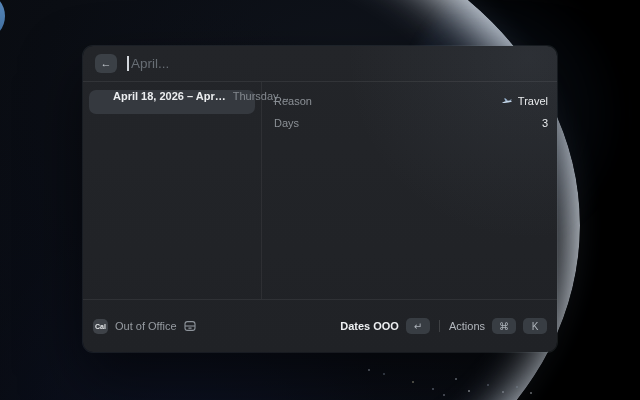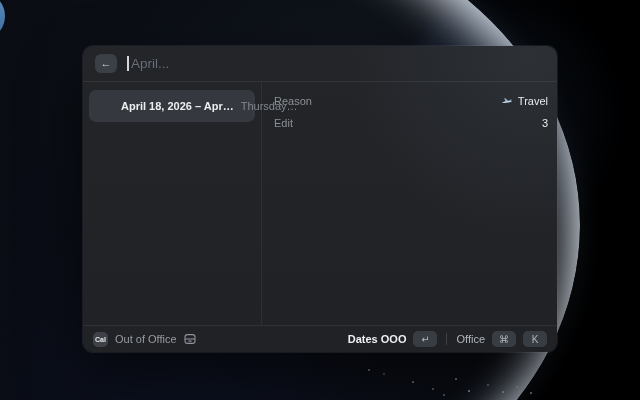--- a/index.html
+++ b/index.html
@@ -34,32 +34,32 @@
     border-bottom:1px solid rgba(255,255,255,.07);}
   .back-btn{width:22px;height:19px;border-radius:6px;background:#3b4046;display:flex;
     align-items:center;justify-content:center;color:#ccd1d7;font-size:11px;line-height:1;
     margin-right:10px;cursor:default;}
   .caret{width:2px;height:15px;background:#d3d7dc;margin-right:2px;}
   .search-ph{color:#676d74;font-size:13.5px;}
 
   .content{flex:1;display:flex;min-height:0;}
   .listpane{width:179px;flex:0 0 179px;border-right:1px solid rgba(255,255,255,.06);
     padding:8px 6px 0 6px;box-sizing:border-box;}
-  .list-item{display:flex;align-items:center;height:32px;border-radius:7px;background:#35393f;
-    padding:0 25px;gap:7px;}
+  .list-item{display:flex;height:24px;border-radius:7px;background:#35393f;
+    padding:0 17px;gap:7px;}
   .li-title{color:#eceef0;font-size:11px;font-weight:600;white-space:nowrap;}
   .li-sub{color:#83888e;font-size:11px;white-space:nowrap;}
 
   .detail{flex:1;padding:8px 9px 0 12px;box-sizing:border-box;}
   .drow{display:flex;align-items:center;justify-content:space-between;height:22px;}
   .dlabel{color:#8b9096;font-size:11px;}
   .dvalue{color:#e9ebed;font-size:11px;font-weight:500;display:flex;gap:5px;}
 
   .footer{height:26px;flex:0 0 26px;border-top:1px solid rgba(255,255,255,.07);
-    display:flex;align-items:center;padding:0 10px;gap:7px;}
+    display:flex;align-items:center;padding:13px 10px;gap:7px;}
   .cal-badge{width:15px;height:15px;border-radius:5px;background:#3e4248;color:#e6e8ea;
     font-size:7px;font-weight:700;display:flex;align-items:center;justify-content:center;}
   .cmd-name{color:#969ba1;font-size:11px;}
   .spacer{flex:1;}
   .primary{color:#edeff1;font-size:11px;font-weight:600;}
   .keycap{min-width:16px;height:16px;padding:0 4px;border-radius:5px;background:#383d43;
     color:#aeb4bb;font-size:10px;display:flex;align-items:center;justify-content:center;}
   .vdiv{width:1px;height:12px;background:rgba(255,255,255,.14);margin:0 2px;}
   .actions{color:#b2b7bd;font-size:11px;}
 
@@ -116,41 +116,41 @@
           <span class="dvalue">
             <svg class="plane" width="12" height="12" viewBox="0 0 16 16">
               <path d="M6.2 8.2 L4.1 4.6 L5.7 4.4 L9.2 7.4 Z" fill="#9cb6d2"></path>
               <path d="M1.2 10.6 C3.5 9 9 7.2 13.1 7.5 C14.7 7.7 14.7 9 13.1 9.3 C9 10.2 4.2 10.9 1.2 10.6 Z" fill="#c3d5e8"></path>
               <path d="M11.8 7.6 L13.2 5.6 L14.1 5.9 L13.4 7.8 Z" fill="#9cb6d2"></path>
             </svg>
             <span>Travel</span>
           </span>
         </div>
         <div class="drow">
-          <span class="dlabel">Edit</span>
+          <span class="dlabel">Days</span>
           <span class="dvalue">3</span>
         </div>
       </div>
     </div>
 
     <div class="footer">
       <div class="cal-badge">Cal</div>
       <span class="cmd-name">Out of Office</span>
       <svg width="12" height="12" viewBox="0 0 12 12">
         <rect x="1" y="1.6" width="10" height="8.8" rx="2.4" fill="none" stroke="#8e949b" stroke-width="1.1"></rect>
         <line x1="1" y1="6" x2="11" y2="6" stroke="#8e949b" stroke-width="1.1"></line>
         <rect x="4.2" y="7.4" width="3.6" height="1.4" rx=".7" fill="#8e949b"></rect>
       </svg>
       <div class="spacer"></div>
       <span class="primary">Dates OOO</span>
       <div class="keycap">
         <span>↵</span>
       </div>
       <div class="vdiv"></div>
-      <span class="actions">Office</span>
+      <span class="actions">Actions</span>
       <div class="keycap">
         <span>⌘</span>
       </div>
       <div class="keycap">
         <span>K</span>
       </div>
     </div>
 
   </div>
 </div>

